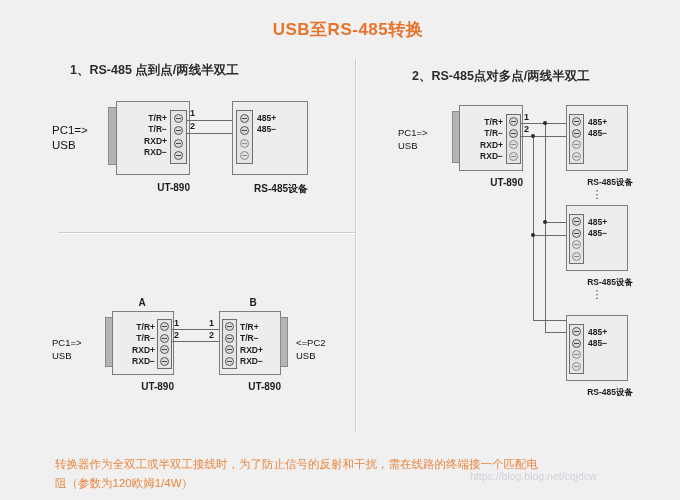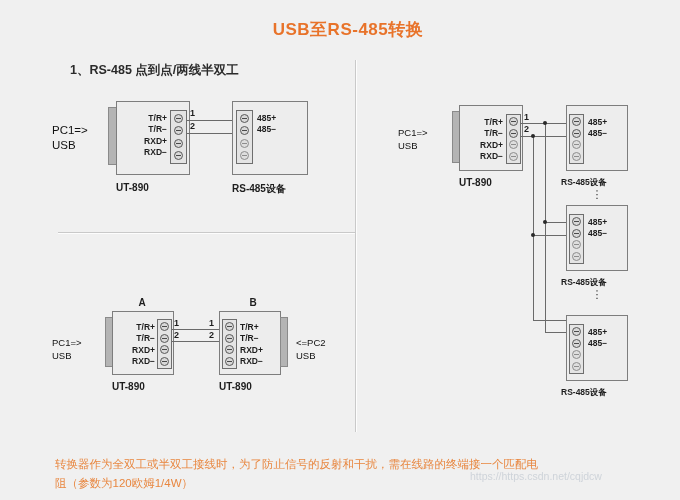--- a/index.html
+++ b/index.html
@@ -116,21 +116,21 @@
   .pinlabels.right { text-align: right; }
   .pinlabels.left  { text-align: left; }
 
   
   .dev-caption {
     font-size: 10px;
     font-weight: bold;
     color: #1d1d1d;
     white-space: nowrap;
     font-family: "Liberation Sans", sans-serif;
-    text-align: left;
+    text-align: right;
   }
   .dev-caption.small {
     font-size: 8.5px;
   }
   .ab-label {
     font-size: 10px;
     font-weight: bold;
     color: #1d1d1d;
     text-align: center;
     font-family: "Liberation Sans", sans-serif;
@@ -241,20 +241,21 @@
     <div class="screw"></div>
     <div class="screw dim"></div>
     <div class="screw dim"></div>
   </div>
   <div class="abs pinlabels left" style="left:257px; top:113px;">
     <div>485+</div>
     <div>485−</div>
   </div>
   <div class="abs dev-caption" style="left:232px; top:182px; width:76px;">RS-485设备</div>
 
+  <div class="abs section-heading" style="left:412px; top:68px;">2、RS-485点对多点/两线半双工</div>
 
   <div class="abs pc-label small" style="left:398px; top:126px;">
     <div>PC1=&gt;</div>
     <div>USB</div>
   </div>
 
   <div class="abs usb-nub" style="left:452px; top:111px; width:8px; height:52px;"></div>
   <div class="abs box" style="left:459px; top:105px; width:64px; height:66px;"></div>
   <div class="abs pinlabels right" style="left:461px; top:117px; width:42px;">
     <div>T/R+</div>
@@ -383,15 +384,15 @@
   <div class="abs pc-label small" style="left:296px; top:336px;">
     <div>&lt;=PC2</div>
     <div>USB</div>
   </div>
 
   <div class="abs footer-note">
     <span>转换器作为全双工或半双工接线时，为了防止信号的反射和干扰，需在线路的终端接一个匹配电</span>
     <span class="ln2">阻（参数为120欧姆1/4W）</span>
   </div>
 
-  <div class="abs watermark">https://https.csdn.net/cqjdcw</div>
+  <div class="abs watermark">https://blog.blog.net/cqjdcw</div>
 
 </div>
 
 </body></html>

